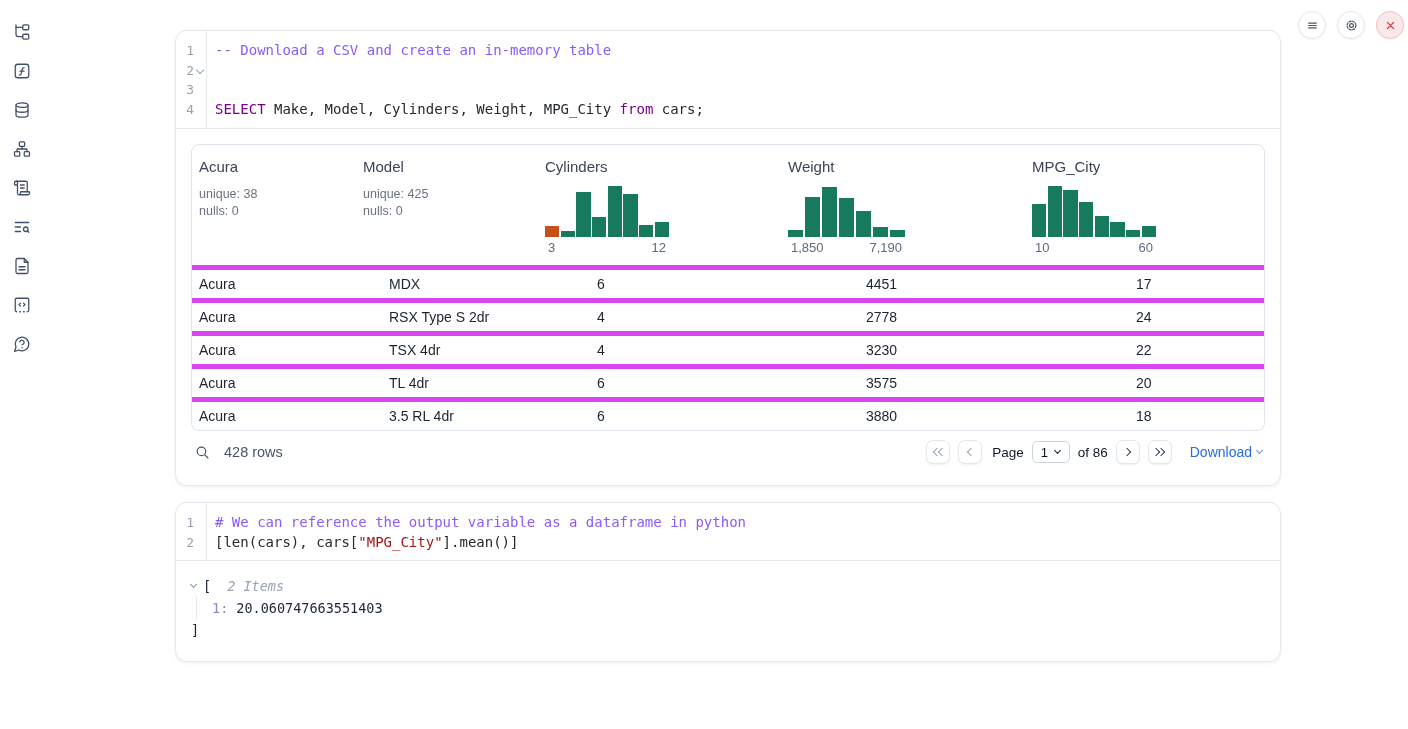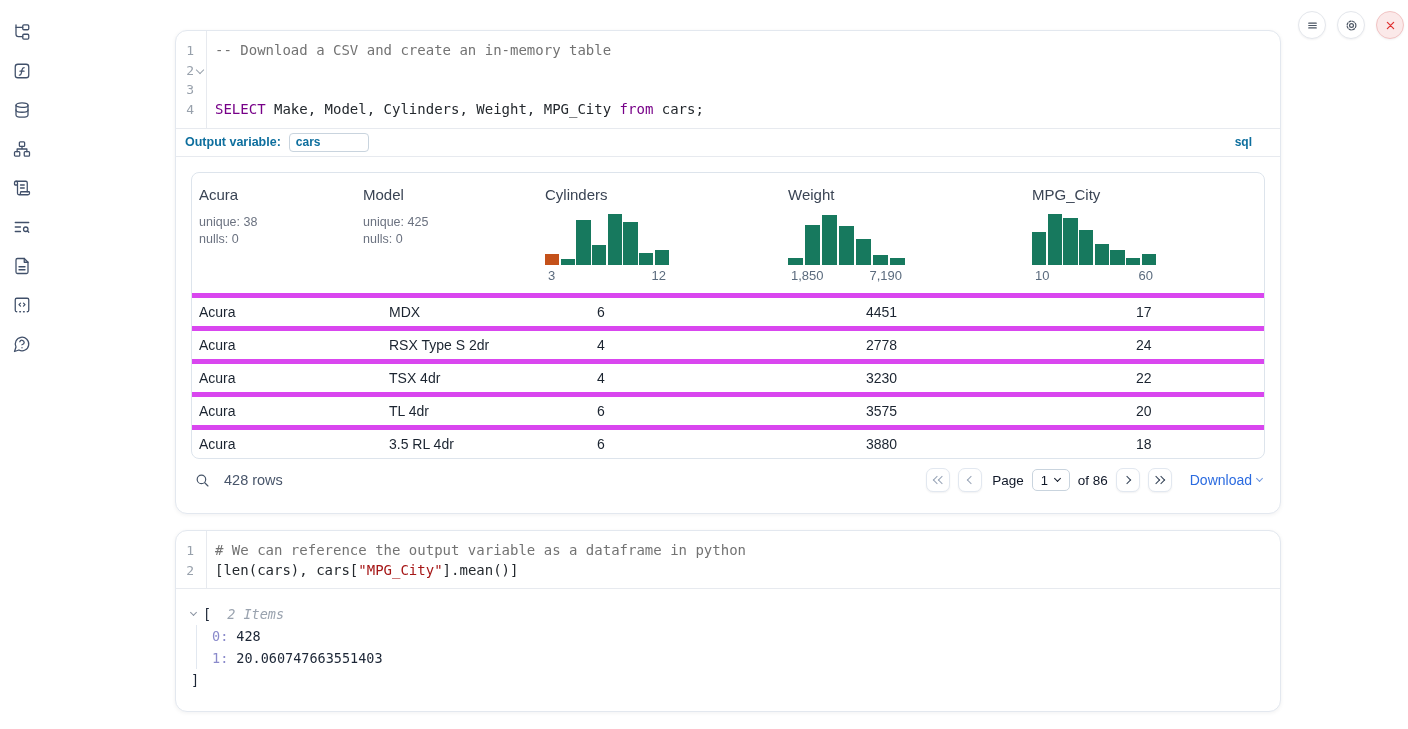--- a/index.html
+++ b/index.html
@@ -32,21 +32,21 @@
   .code-area::before { content:''; position:absolute; left:30px; top:0; bottom:0;
     width:1px; background:#e7eaef; }
   .code-line { display:flex; }
   .gutter { width:30px; display:flex; align-items:center; flex:0 0 30px; }
   .lnum { flex:1; text-align:right; color:#98a1ac; font-size:13px; }
   .fold { width:12px; display:inline-block; }
   .fold.has-fold::after { content:''; display:inline-block; width:5px; height:5px;
     border-right:1.4px solid #9aa3ad; border-bottom:1.4px solid #9aa3ad;
     transform:rotate(45deg); margin-left:3px; vertical-align:2px; }
   .code-text { white-space:pre; padding-left:9px; color:#24292e; }
-  .tok-cmt { color:#737373; }
+  .tok-cmt { color:#8b5cf6; }
   .tok-kw  { color:#770088; }
   .tok-str { color:#a61717; }
   .tok-pl  { color:#24292e; }
 
   
   .outvar-bar { border-top:1px solid #e7eaef; display:flex; align-items:center;
     padding:4px 28px 4px 9px; height:28px; }
   .outvar-label { color:#0e6f9e; font-weight:bold; font-size:12.5px; }
   .outvar-input { margin-left:8px; width:80px; height:19px; border:1px solid #c9d4de;
     border-radius:4px; padding:0 6px; font-size:12px; font-weight:bold; color:#0e6f9e;
@@ -228,25 +228,20 @@
           </span>
         </div>
         <div class="code-line">
           <span class="gutter">
             <span class="lnum">4</span>
             <span class="fold"></span>
           </span>
           <span class="code-text"><span class="tok-kw">SELECT</span><span class="tok-pl"> Make, Model, Cylinders, Weight, MPG_City </span><span class="tok-kw">from</span><span class="tok-pl"> cars;</span></span>
         </div>
       </div>
-    <div class="outvar-bar">
-      <span class="outvar-label">Output variable:</span>
-      <input class="outvar-input" value="cars" style="">
-      <span class="lang-badge">sql</span>
-    </div>
 
     <div class="output-section">
       <div class="data-table">
         <div class="t-header">
           <div class="t-hcell">
             <div class="t-hname">Acura</div>
             <div class="t-summary">
               <div>unique: 38</div>
               <div>nulls: 0</div>
             </div>
@@ -412,23 +407,20 @@
     <div class="output-section py-output">
       <div class="tree-line">
         <span class="tree-toggle">
             <span class="chev d"></span>
           </span>
         <span class="bracket">[</span>
         <span class="items-label">2 Items</span>
       </div>
       <div class="tree-entries">
         <div class="tree-entry">
-          <span class="tkey">0:</span><span class="tval">428</span>
-        </div>
-        <div class="tree-entry">
           <span class="tkey">1:</span><span class="tval">20.060747663551403</span>
         </div>
       </div>
       <div class="bracket close">]</div>
     </div>
   </section>
 
 </main>
 
 </body></html>

